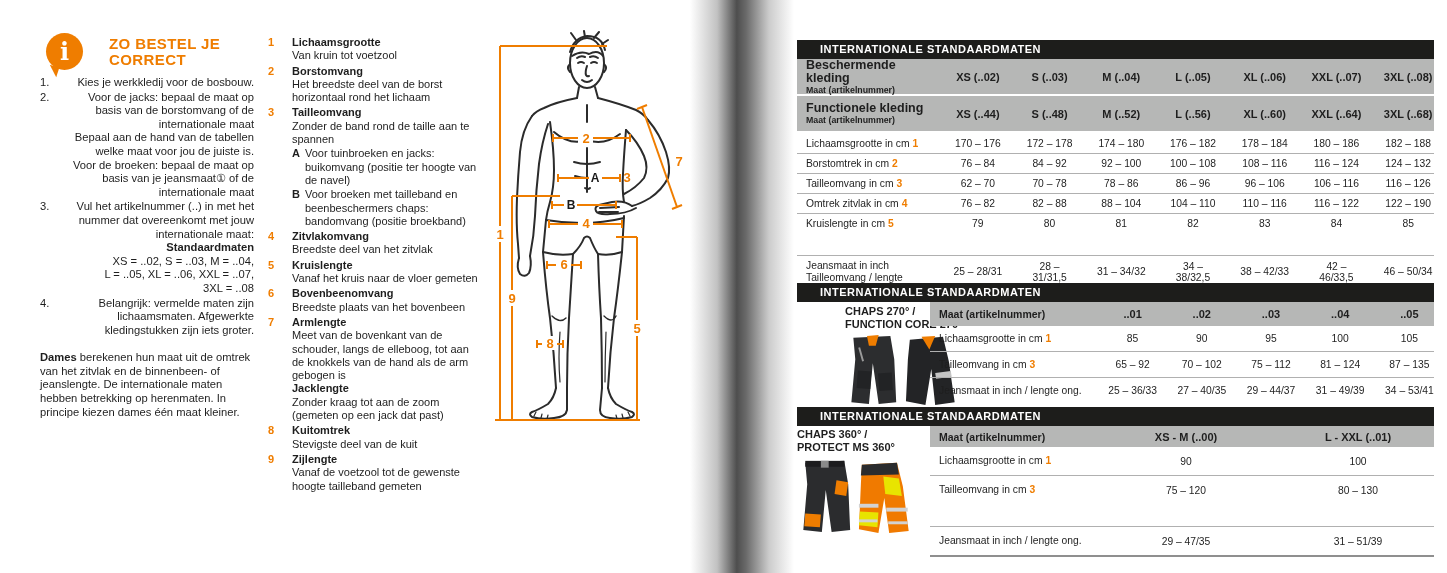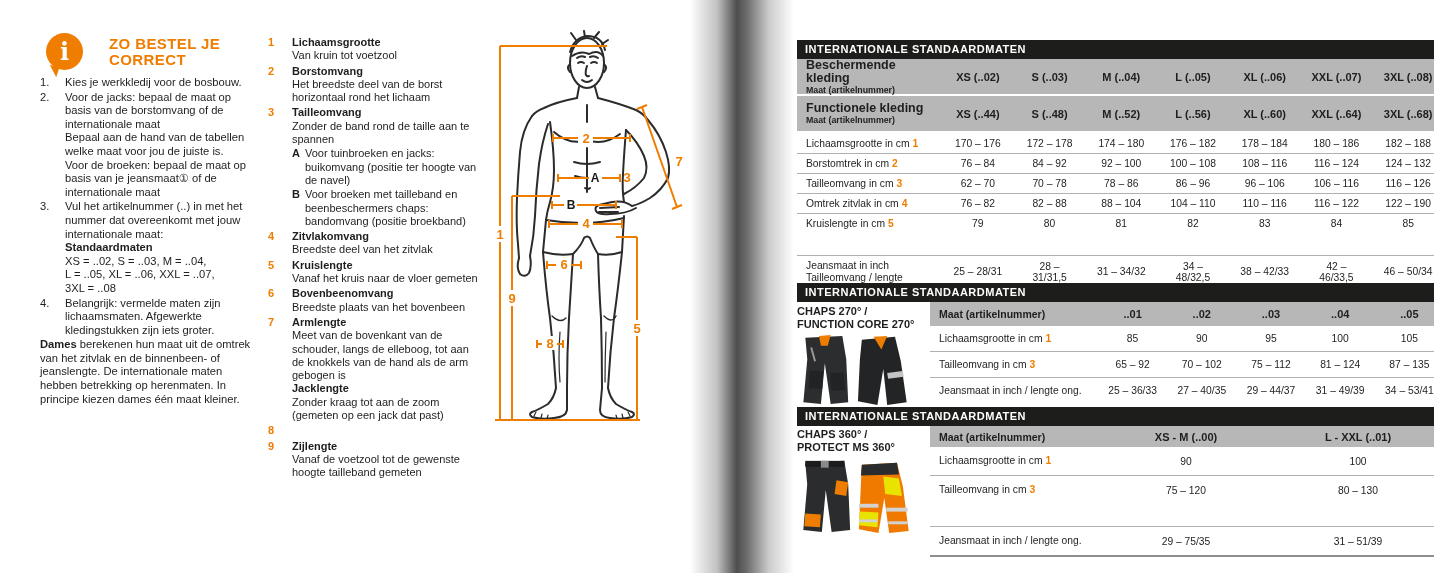--- a/index.html
+++ b/index.html
@@ -31,42 +31,42 @@
   }
   .info-title{
     margin-left:26px;margin-top:3px;color:var(--orange);font-weight:bold;
     font-size:15px;line-height:16px;letter-spacing:.4px;
   }
 
   
   #left-steps{left:40px;top:76px;width:214px;font-size:11.2px;line-height:13.6px;}
   .step{display:flex;margin-bottom:1px;}
   .step-num{width:25px;flex:none;}
-  .step-body{flex:1;}
+  .step-body{flex:1;text-align:right;}
   .b{font-weight:bold;}
-  #dames{margin-top:1px;}
+  #dames{margin-top:14px;}
 
   
   #measures{left:268px;top:36px;width:214px;font-size:11px;line-height:13.3px;}
   .measure{display:flex;margin-bottom:2px;}
   .mnum{width:24px;flex:none;color:var(--orange);font-weight:bold;}
   .mbody{flex:1;}
   .mtitle{font-weight:bold;}
   .msub{display:flex;margin-top:1px;}
   .msub-letter{width:13px;flex:none;font-weight:bold;}
 
   
   #fold{left:690px;top:0;width:104px;height:573px;
     background:linear-gradient(90deg,#ffffff 0%,#c2c2c2 26%,#4e4e4e 45%,#6a6a6a 54%,#cccccc 76%,#ffffff 100%);}
 
   
   .bar{
     left:797px;width:637px;height:19px;background:var(--bar);color:#fff;
     font-weight:bold;font-size:11px;letter-spacing:.5px;line-height:19px;
-    padding-left:8px;box-sizing:border-box;
+    padding-left:23px;box-sizing:border-box;
   }
   .grid{display:grid;align-items:center;gap:20px;}
   .g1{grid-template-columns:135px repeat(7,1fr);}
   .g2{grid-template-columns:158px repeat(5,1fr);}
   .g3{grid-template-columns:160px 1fr 1fr;}
   .hrow{background:var(--hgrey);}
   .hl-t{font-weight:bold;font-size:12.5px;line-height:13px;}
   .hl-s{font-weight:bold;font-size:8.8px;line-height:10px;}
   .hsz{font-weight:bold;font-size:11px;text-align:center;}
   .t-label{padding-left:9px;font-size:10.3px;line-height:11.5px;text-align:left;}
@@ -85,21 +85,21 @@
   .prod-title{font-weight:bold;font-size:11px;line-height:12.5px;}
   #t2-grid{left:930px;top:302px;width:504px;}
   #t2-grid .hrow{height:24px;}
   #t2-grid .trow{height:25px;}
   .grid .hlabel{padding-left:9px;font-weight:bold;font-size:10.5px;text-align:left;}
 
   #t3-grid{left:930px;top:426px;width:504px;}
   #t3-grid .hrow{height:21px;}
   #t3-grid .trow{height:28px;}
 
-  #prod2{left:797px;top:305px;width:128px;}
+  #prod2{left:845px;top:305px;width:128px;}
   #prod3{left:797px;top:428px;width:128px;}
 
   
   svg text{font-family:"Liberation Sans",sans-serif;font-weight:bold;font-size:13px;fill:var(--orange);}
   svg text.letter{font-size:12px;fill:#1a1a1a;}
 </style>
 </head>
 <body>
 
 <div class="abs" id="info-head">
@@ -195,20 +195,24 @@
     <div class="mnum">7</div>
     <div class="mbody">
       <div class="mtitle">Armlengte</div>
       <div>Meet van de bovenkant van de schouder, langs de elleboog, tot aan de knokkels van de hand als de arm gebogen is</div>
       <div class="mtitle">Jacklengte</div>
       <div>Zonder kraag tot aan de zoom (gemeten op een jack dat past)</div>
     </div>
   </div>
   <div class="measure">
     <div class="mnum">8</div>
+    <div class="mbody">
+        <div class="mtitle">Kuitomtrek</div>
+        <div>Stevigste deel van de kuit</div>
+      </div>
   </div>
   <div class="measure">
     <div class="mnum">9</div>
     <div class="mbody">
         <div class="mtitle">Zijlengte</div>
         <div>Vanaf de voetzool tot de gewenste hoogte tailleband gemeten</div>
       </div>
   </div>
 </div>
 
@@ -399,21 +403,21 @@
       <div class="t-val">85</div>
     </div>
     <div class="grid g1 trow trow-tall sep-top sep-bot">
       <div class="t-label">
           <div>Jeansmaat in inch</div>
           <div>Tailleomvang / lengte</div>
         </div>
       <div class="t-val">25 – 28/31</div>
       <div class="t-val">28 – 31/31,5</div>
       <div class="t-val">31 – 34/32</div>
-      <div class="t-val">34 – 48/32,5</div>
+      <div class="t-val">34 – 38/32,5</div>
       <div class="t-val">38 – 42/33</div>
       <div class="t-val">42 – 46/33,5</div>
       <div class="t-val">46 – 50/34</div>
     </div>
   </div>
 </div>
 
 <div class="abs bar" style="top:283px;">INTERNATIONALE STANDAARDMATEN</div>
 <div class="abs" id="prod2">
   <div class="prod-title">
@@ -499,16 +503,16 @@
     <div class="t-val">90</div>
     <div class="t-val">100</div>
   </div>
   <div class="grid g3 trow sep-top">
     <div class="t-label"><span>Tailleomvang in cm</span><span class="onum">3</span></div>
     <div class="t-val">75 – 120</div>
     <div class="t-val">80 – 130</div>
   </div>
   <div class="grid g3 trow sep-top sep-bot">
     <div class="t-label"><span>Jeansmaat in inch / lengte ong.</span></div>
-    <div class="t-val">29 – 75/35</div>
+    <div class="t-val">29 – 47/35</div>
     <div class="t-val">31 – 51/39</div>
   </div>
 </div>
 
 </body></html>

